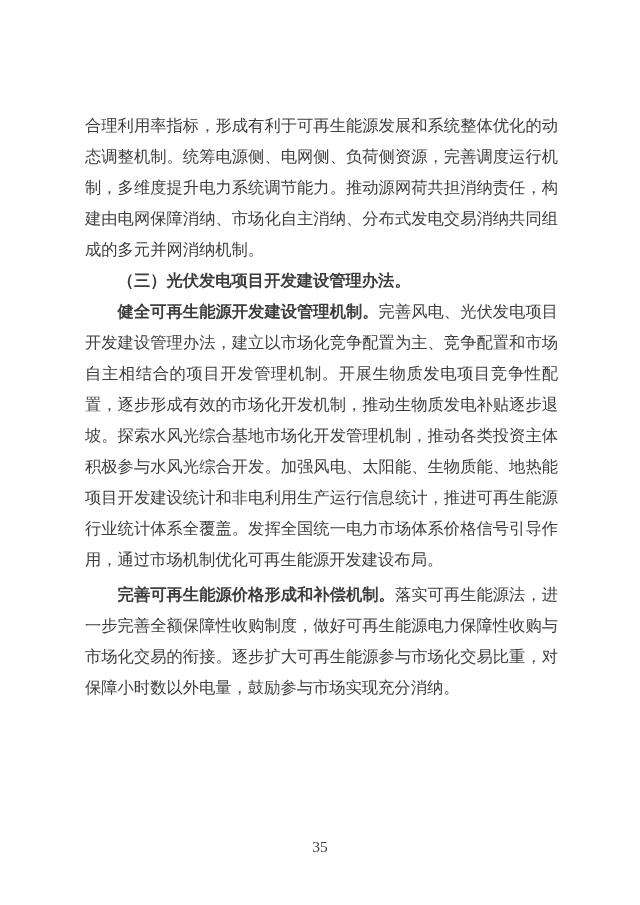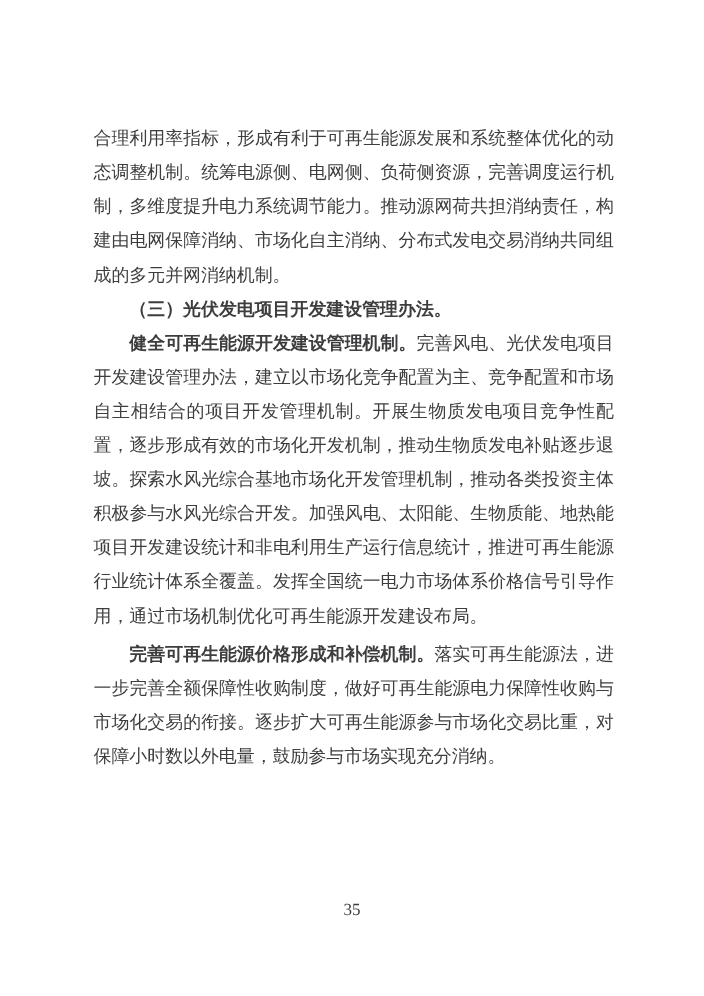--- a/index.html
+++ b/index.html
@@ -36,21 +36,21 @@
   .heading {
     font-weight: bold;
   }
   .lead {
     font-weight: bold;
   }
   .para-3 { margin-top: 4px !important; }
   .para-4 { margin-top: 5px !important; }
   .page-number {
     position: absolute;
-    top: 816px;
+    top: 835px;
     left: 0;
     width: 640px;
     text-align: center;
     font-size: 15.5px;
     line-height: 24px;
     color: #3d3d3f;
   }
 </style>
 </head>
 <body>

